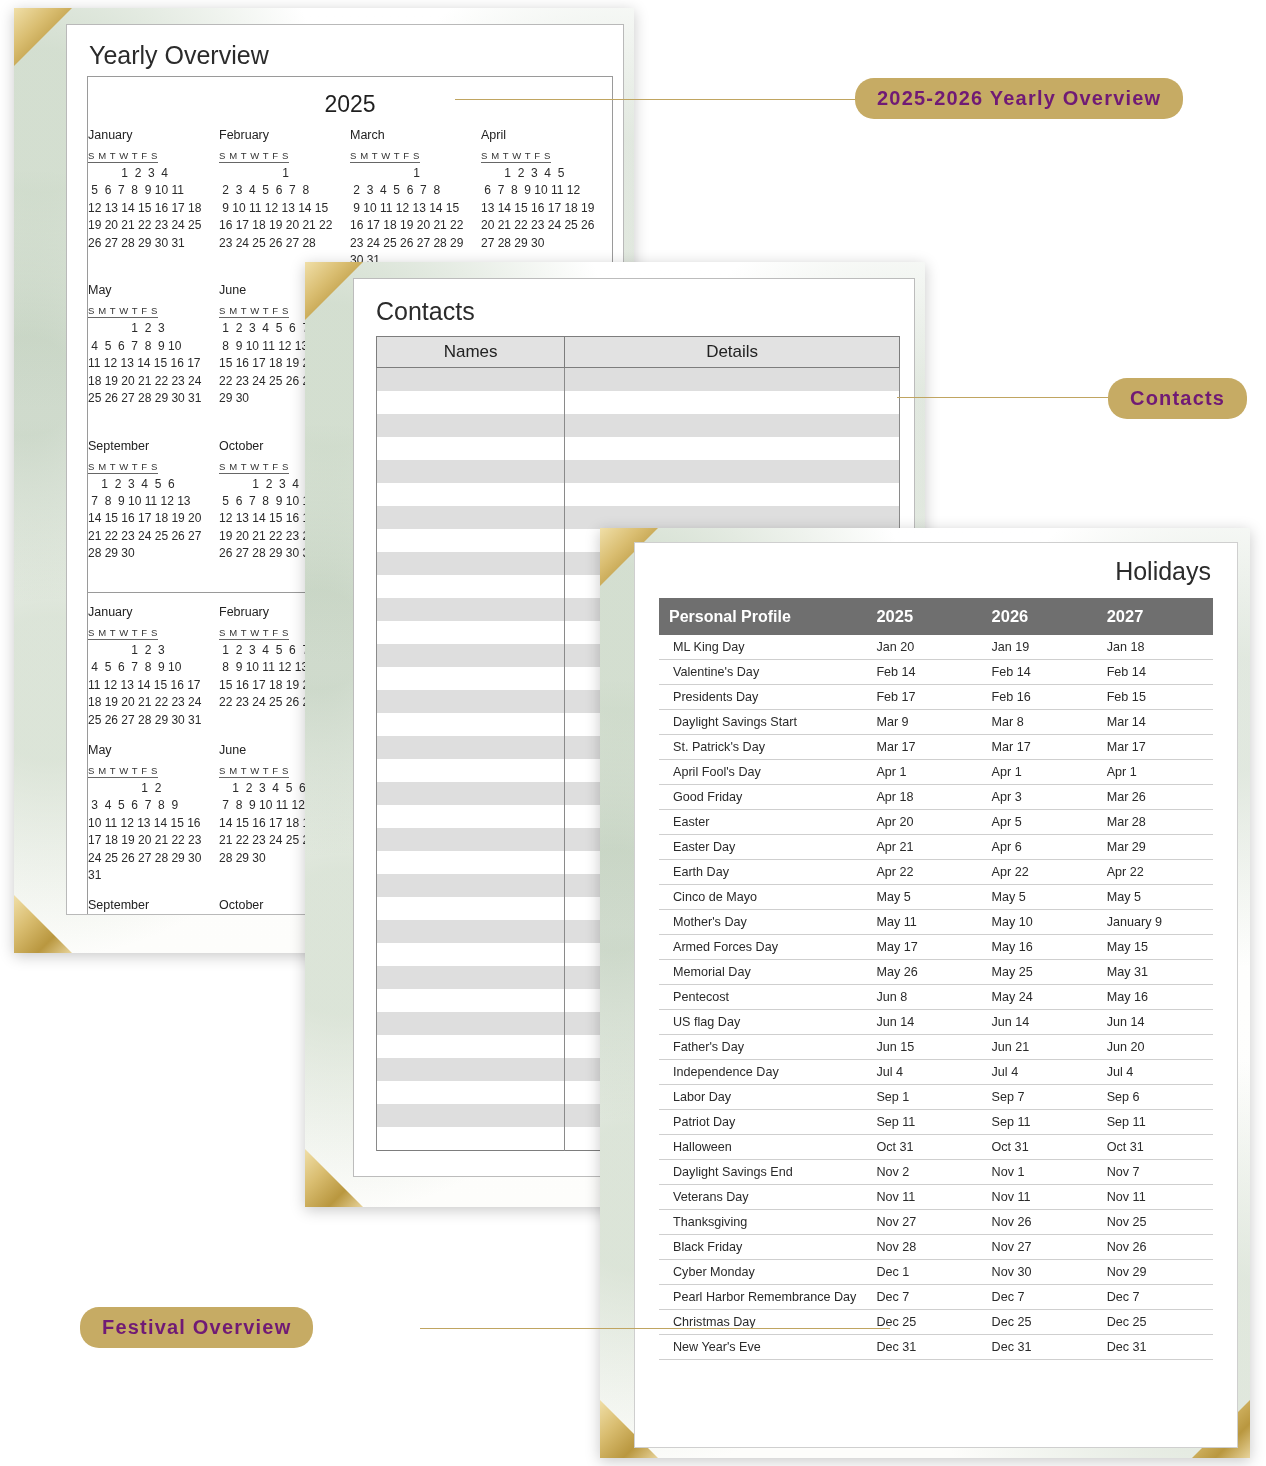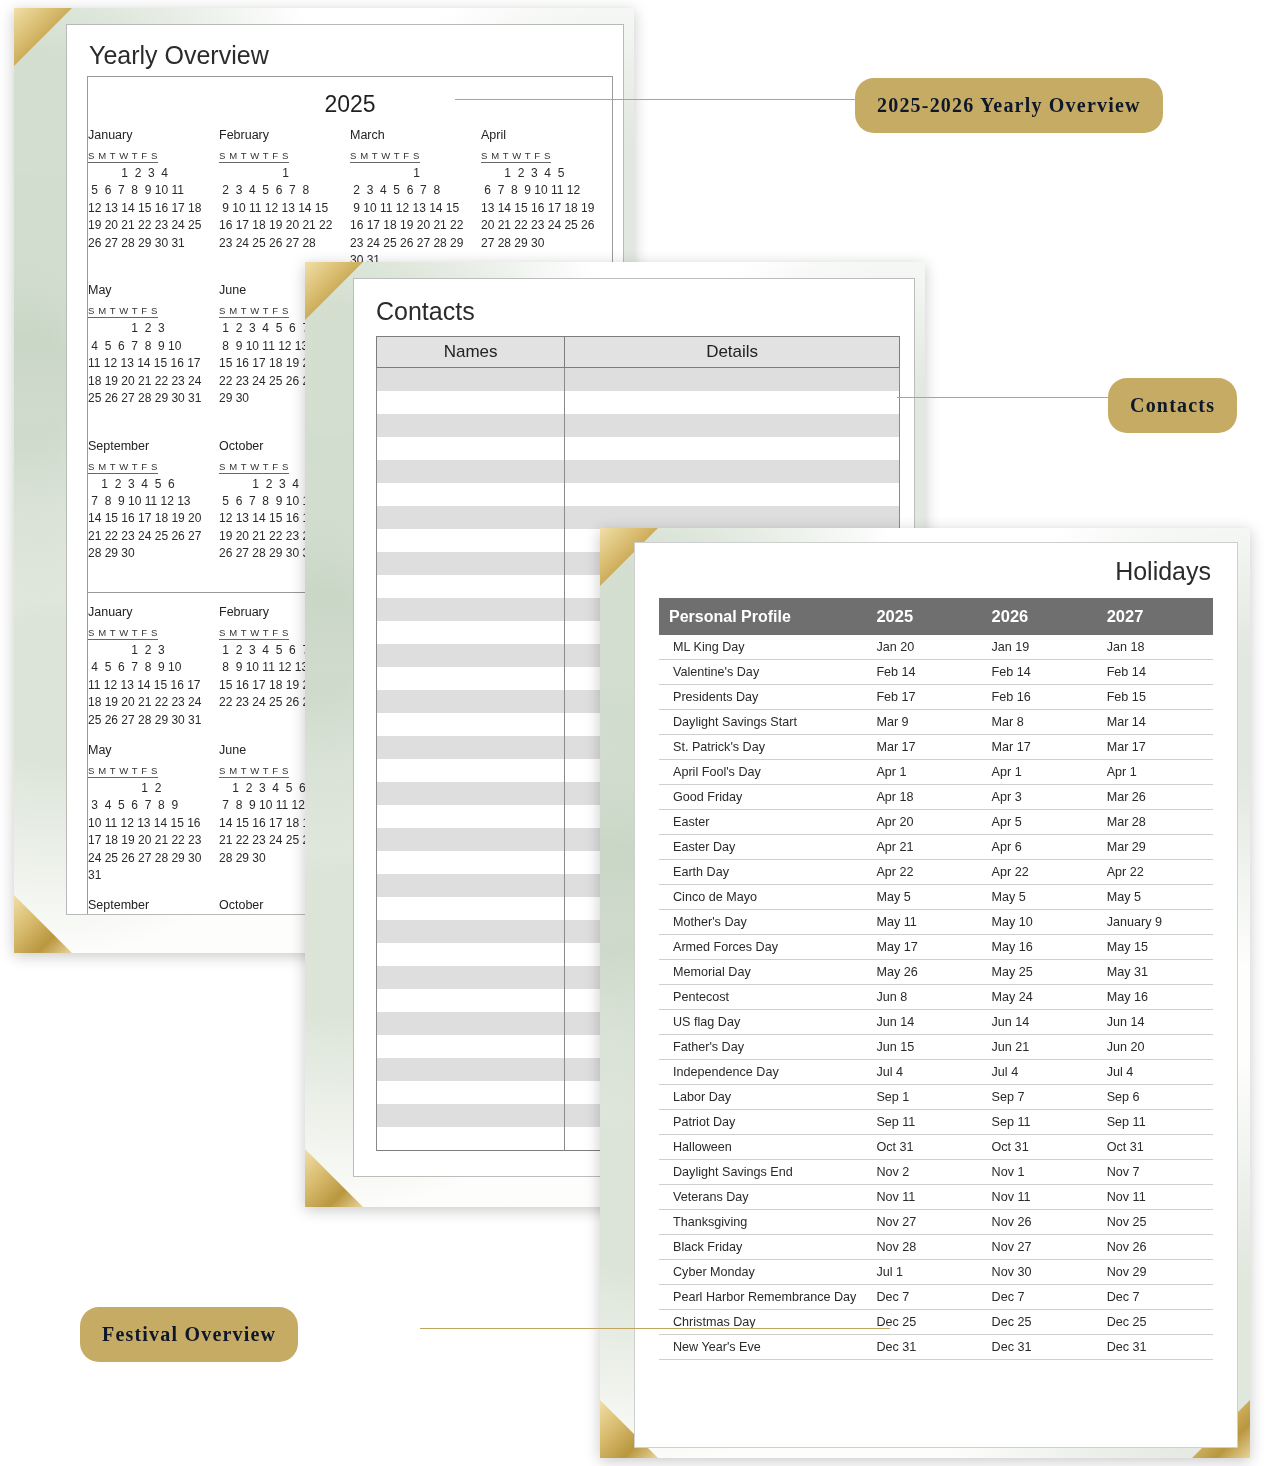--- a/index.html
+++ b/index.html
@@ -184,28 +184,28 @@
     padding: 5px 10px;
     color: #2a2a2a;
     white-space: nowrap;
   }
   .holidays-table tbody td.name-col { padding-left: 14px; }
 
   
   .callout {
     position: absolute;
     background: #c6ab64;
-    color: #0f172a;
+    color: #701a75;
     font-weight: bold;
     font-size: 20px;
     letter-spacing: 1.2px;
     border-radius: 19px;
-    padding: 16px 22px;
+    padding: 9px 22px;
     white-space: nowrap;
-    font-family: Liberation Serif, serif;
+    font-family: Liberation Sans, sans-serif;
   }
   #callout-yearly { left: 855px; top: 78px; }
   #callout-contacts { left: 1108px; top: 378px; }
   #callout-festival { left: 80px; top: 1307px; }
   .leader {
     position: absolute;
     height: 1px;
     background: #c0a561;
   }
   #leader-yearly { left: 455px; top: 99px; width: 402px; }
@@ -675,21 +675,21 @@
               <td>Nov 25</td>
             </tr>
             <tr>
               <td class="name-col">Black Friday</td>
               <td>Nov 28</td>
               <td>Nov 27</td>
               <td>Nov 26</td>
             </tr>
             <tr>
               <td class="name-col">Cyber Monday</td>
-              <td>Jul 1</td>
+              <td>Dec 1</td>
               <td>Nov 30</td>
               <td>Nov 29</td>
             </tr>
             <tr>
               <td class="name-col">Pearl Harbor Remembrance Day</td>
               <td>Dec 7</td>
               <td>Dec 7</td>
               <td>Dec 7</td>
             </tr>
             <tr>

